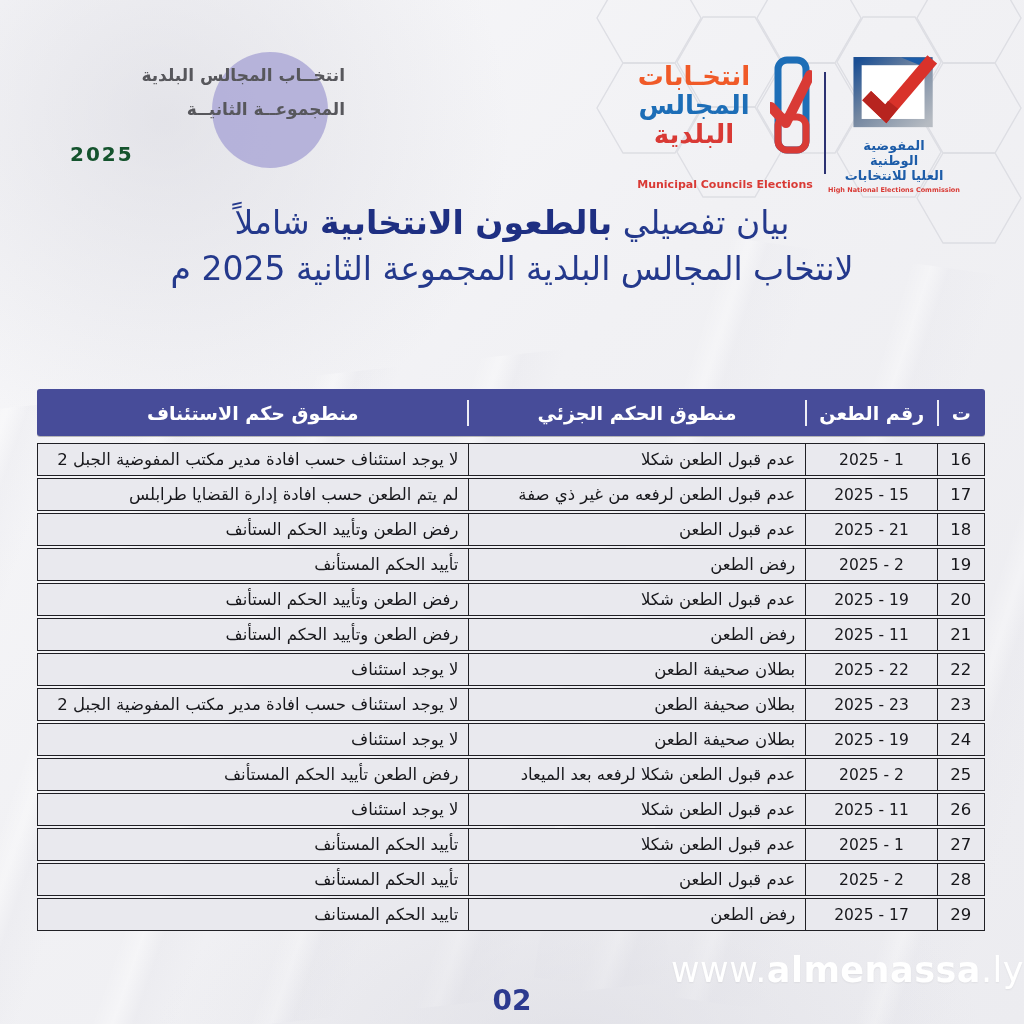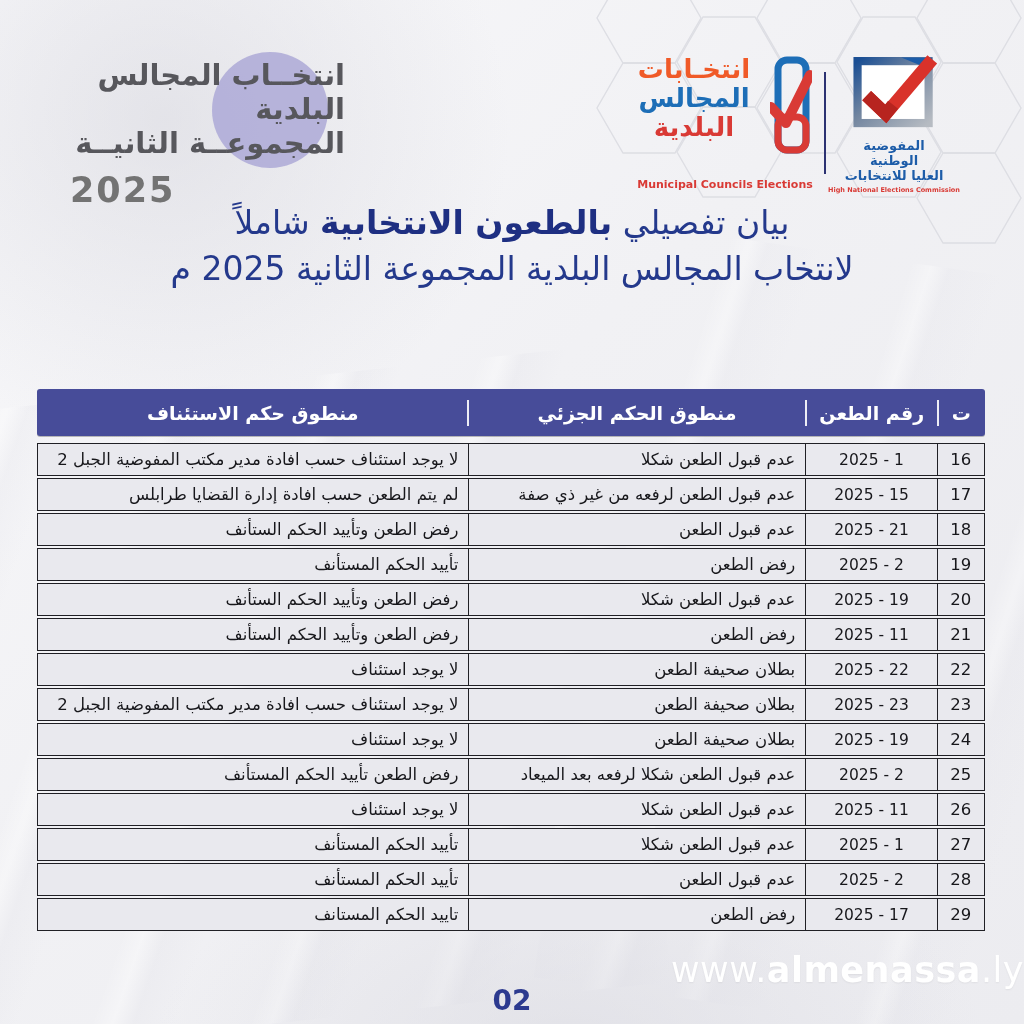--- a/index.html
+++ b/index.html
@@ -21,28 +21,28 @@
     opacity:.4;transform:rotate(8deg);}
   .streak-d{left:120px;bottom:-80px;width:900px;height:300px;
     background:radial-gradient(ellipse at 50% 80%,rgba(214,214,222,.5),rgba(214,214,222,0) 65%);}
   .hexes{right:0;top:0;opacity:.85;}
 
   
   .badge{position:absolute;left:70px;top:58px;width:275px;}
   .badge-circle{position:absolute;left:142px;top:-6px;width:116px;height:116px;border-radius:50%;
     background:var(--circle-lavender);opacity:.92;}
   .badge-text{position:relative;direction:rtl;text-align:right;color:var(--badge-gray);
-    font-weight:bold;font-size:29px;line-height:34px;}
-  .badge-year{position:relative;font-weight:bold;font-size:35px;letter-spacing:2px;
-    color:#737373;margin-top:10px;text-align:left;}
+    font-weight:bold;font-size:17px;line-height:34px;}
+  .badge-year{position:relative;font-weight:bold;font-size:20px;letter-spacing:2px;
+    color:#14532d;margin-top:16px;text-align:left;}
 
   
   .logos{position:absolute;right:76px;top:52px;display:flex;align-items:center;gap:14px;}
   .mce{display:flex;flex-direction:column;align-items:center;width:170px;}
-  .mce-stack{display:flex;align-items:flex-start;gap:20px;}
+  .mce-stack{display:flex;align-items:center;gap:20px;}
   .mce-words{direction:rtl;text-align:center;font-weight:bold;line-height:29px;font-size:26px;}
   .mce-w1{color:var(--logo-orange);}
   .mce-w2{color:var(--logo-blue);}
   .mce-w3{color:var(--logo-red);}
   .mce-caption{color:var(--logo-red);font-size:11px;font-weight:bold;margin-top:23px;white-space:nowrap;}
   .logo-divider{width:2px;height:102px;background:#2c3272;}
   .hnec{display:flex;flex-direction:column;align-items:center;width:108px;}
   .hnec-text{color:var(--hnec-blue);font-weight:bold;font-size:13px;line-height:15px;
     direction:rtl;text-align:center;margin-top:4px;text-shadow:0 0 1px #fff;}
   .hnec-caption{color:var(--logo-red);font-size:6.5px;font-weight:bold;margin-top:3px;white-space:nowrap;}

